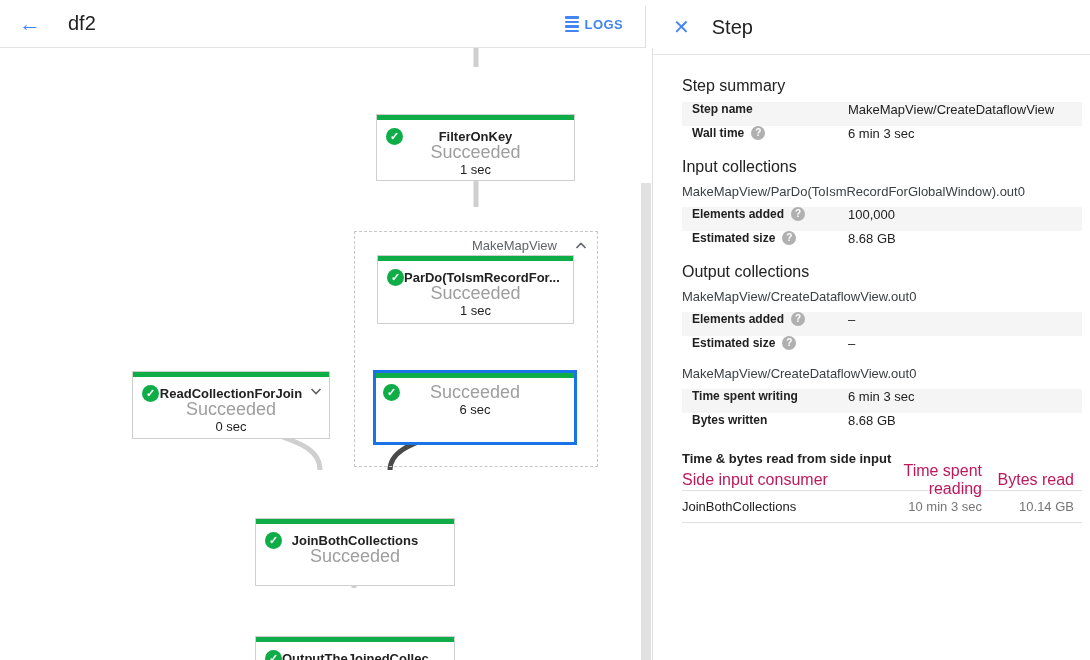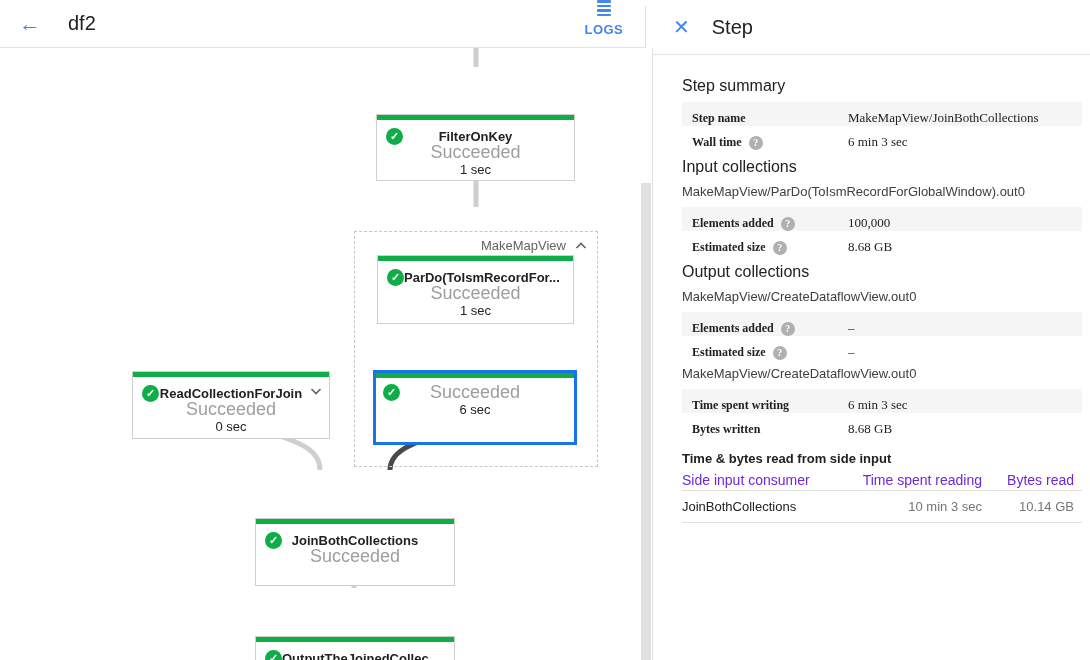--- a/index.html
+++ b/index.html
@@ -7,21 +7,21 @@
     font-family:"Liberation Sans", sans-serif; color:#212121; }
 
   
   .app-header { position:absolute; left:0; top:0; width:645px; height:48px;
     background:#fff; border-bottom:1px solid #e3e3e3; display:flex; align-items:center; }
   .back-btn { margin-left:16px; width:28px; height:28px; border:none; background:none;
     color:#4285f4; font-size:22px; line-height:28px; cursor:pointer; }
   .job-title { margin-left:24px; font-size:20px; color:#212121; }
   .logs-btn { position:absolute; right:22px; top:0; height:48px; display:flex; align-items:center;
     gap:6px; border:none; background:none; color:#4285f4; font-size:13px; font-weight:bold;
-    letter-spacing:.4px; cursor:pointer;flex-direction:column; }
+    letter-spacing:.4px; cursor:pointer; }
   .logs-icon { display:inline-flex; flex-direction:column; gap:2px; }
   .logs-icon i { display:block; width:14px; height:2.5px; background:#4285f4; border-radius:1px; }
   .header-vdivider { position:absolute; left:645px; top:6px; width:1px; height:42px; background:#e0e0e0; }
 
   
   .graph { position:absolute; left:0; top:48px; width:652px; height:612px; background:#fff; }
   .edges { position:absolute; left:0; top:0; }
 
   .node { position:absolute; background:#fff; border:1px solid #cfcfcf; text-align:center;
     padding-top:11px; cursor:pointer; }
@@ -30,53 +30,53 @@
   .check { position:absolute; left:9px; top:13px; width:17px; height:17px; border-radius:50%;
     background:#0ead48; color:#fff; font-size:11px; font-weight:bold; line-height:17px; text-align:center; }
   .node.selected .check { left:7px; top:11px; }
   .node-title { font-size:13px; font-weight:bold; color:#212121; margin-top:3px; padding:0 26px; white-space:nowrap; overflow:hidden; }
   .node-status { font-size:18px; color:#9e9e9e; line-height:17px; }
   .node-time { font-size:13px; color:#212121; line-height:17px; }
   .expand-chevron { position:absolute; right:7px; top:15px; cursor:pointer; }
 
   .group-box { position:absolute; left:354px; top:183px; width:244px; height:236px;
     border:1px dashed #c6c6c6; background:transparent; }
-  .group-label { position:absolute; top:6px; right:10px; display:flex; align-items:center; gap:9px;
+  .group-label { position:absolute; top:6px; right:10px; display:flex; align-items:center; gap:18px;
     font-size:13px; color:#5f6368; cursor:pointer; }
 
   .graph-scrollthumb { position:absolute; left:641px; top:183px; width:10px; height:477px;
     background:#e1e1e1; cursor:pointer; }
   .panel-divider { position:absolute; left:652px; top:48px; width:1px; height:612px; background:#e0e0e0; }
 
   
   .side-panel { position:absolute; left:653px; top:0; width:437px; height:660px; background:#fff; }
   .panel-header { height:55px; border-bottom:1px solid #e3e3e3; display:flex; align-items:center; }
   .close-btn { margin-left:20px; border:none; background:none; color:#4285f4; font-size:20px;
     line-height:20px; cursor:pointer; }
   .panel-title { margin-left:22px; font-size:20px; color:#212121; }
 
   .panel-body { padding:0 8px 0 29px; }
   .sec-heading { font-size:16px; font-weight:normal; color:#212121; height:20px; }
   .sec-heading.first { margin-top:22px; }
   .sec-heading.later { margin-top:8px; }
   .coll-name { margin-top:6px; font-size:13px; color:#3c4043; height:16px; }
   .prows { margin-top:7px; }
   .prows.summary { margin-top:5px; }
-  .prow { display:flex; align-items:flex-end; height:24px; padding-left:10px;font-family:Liberation Serif, serif; }
+  .prow { display:flex; align-items:flex-start; height:24px; padding-left:10px; }
   .prow.gray { background:#f5f5f5; }
   .prow-label { width:156px; font-size:12px; font-weight:bold; color:#212121; display:flex; align-items:center; }
   .help-icon { display:inline-block; width:14px; height:14px; margin-left:7px; border-radius:50%;
     background:#b0b0b0; color:#fff; font-size:10px; font-weight:bold; line-height:14px;
     text-align:center; cursor:pointer; }
   .prow-value { font-size:13px; color:#212121; }
 
   .tbl-heading { margin-top:14px; font-size:13px; font-weight:bold; color:#212121; height:16px; }
   .tbl { margin-top:2px; }
   .tbl-row { display:flex; align-items:center; padding-right:8px; }
-  .tbl-head { height:22px; border-bottom:1px solid #e0e0e0; color:#6d28d9; font-size:14px; }
+  .tbl-head { height:22px; border-bottom:1px solid #e0e0e0; color:#be185d; font-size:16px; }
   .tbl-data { height:32px; border-bottom:1px solid #e0e0e0; font-size:13px; }
   .tc1 { flex:1; text-align:left; }
   .tc2 { width:130px; text-align:right; }
   .tc3 { width:92px; text-align:right; }
   .tbl-data .tc1 { color:#212121; }
   .tbl-data .tc2, .tbl-data .tc3 { color:#757575; }
 </style>
 </head>
 <body>
 
@@ -181,21 +181,21 @@
   </div>
 
   <div class="panel-body">
 
     <div class="sec-heading first">Step summary</div>
     <div class="prows summary">
       <div class="prow gray">
         <span class="prow-label">
             <span>Step name</span>
           </span>
-        <span class="prow-value">MakeMapView/JoinBothCollections</span>
+        <span class="prow-value">MakeMapView/CreateDataflowView</span>
       </div>
       <div class="prow">
         <span class="prow-label">
             <span>Wall time</span>
             <span class="help-icon">?</span>
           </span>
         <span class="prow-value">6 min 3 sec</span>
       </div>
     </div>
 

